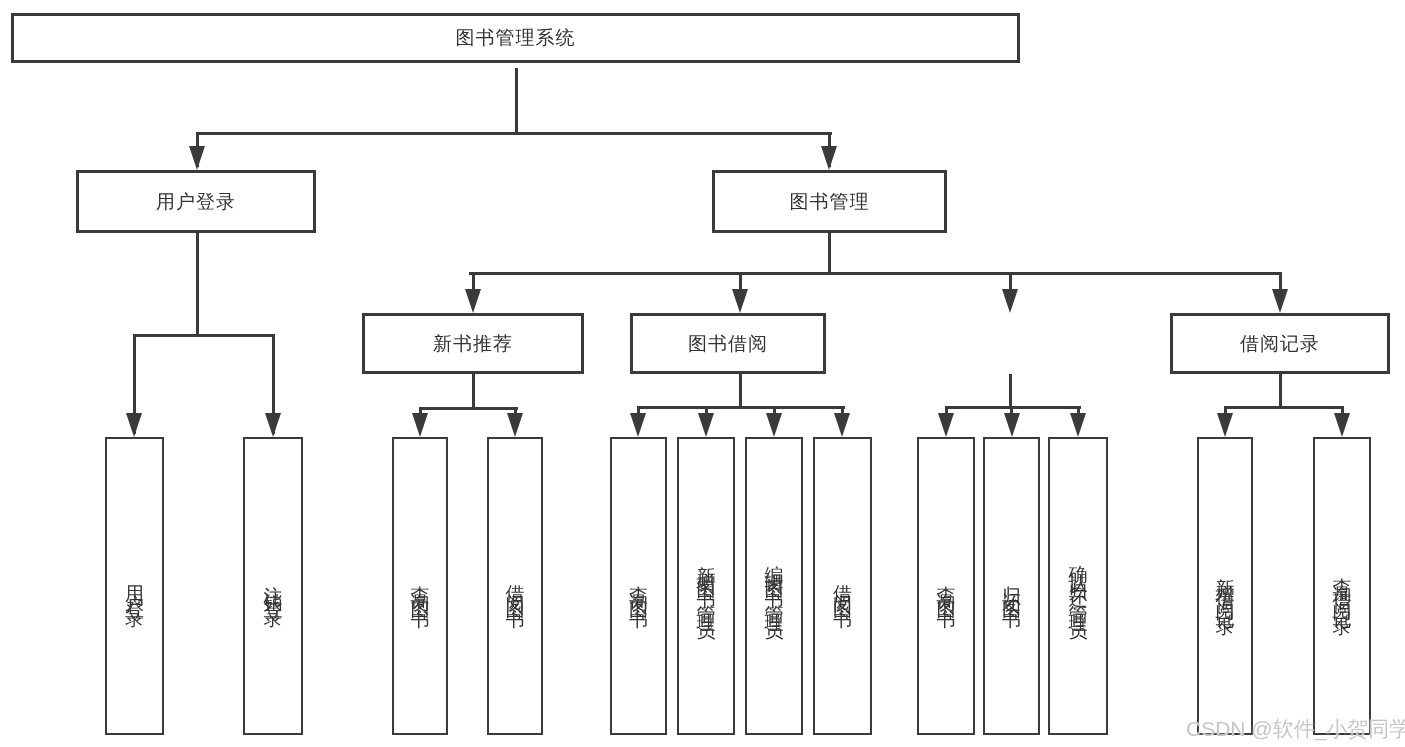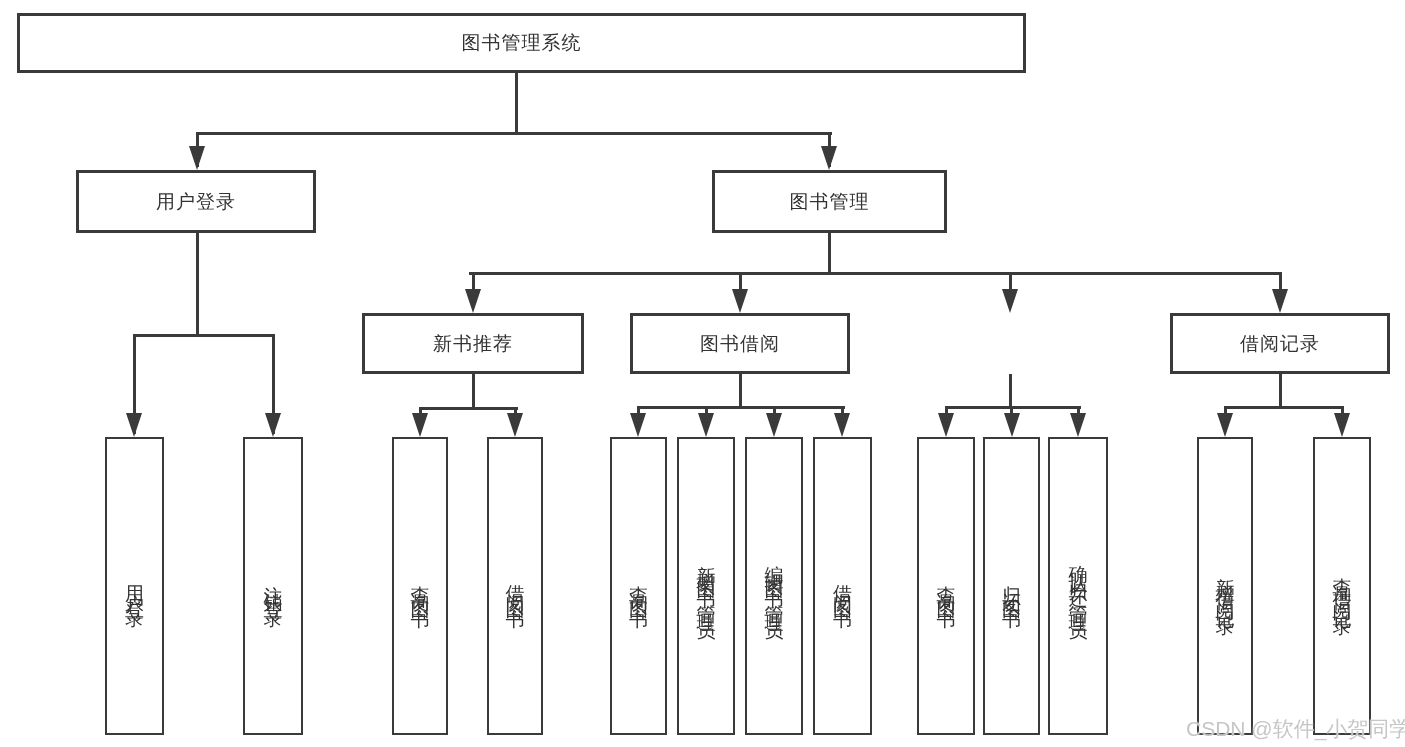--- a/index.html
+++ b/index.html
@@ -51,37 +51,37 @@
     text-shadow:0 0 2px #ffffff;
     white-space:nowrap;
     z-index:5;
   }
 </style>
 </head>
 <body>
 
 <div class="canvas">
 
-  <div class="hbox" style="left:17px;top:13px;width:1009px;height:60px;">
+  <div class="hbox" style="left:11px;top:13px;width:1009px;height:50px;">
     <span>图书管理系统</span>
   </div>
 
   <div class="hbox" style="left:76px;top:170px;width:240px;height:63px;">
     <span>用户登录</span>
   </div>
 
   <div class="hbox" style="left:362px;top:313px;width:222px;height:61px;">
     <span>新书推荐</span>
   </div>
 
   <div class="hbox" style="left:712px;top:170px;width:235px;height:63px;">
     <span>图书管理</span>
   </div>
 
-  <div class="hbox" style="left:630px;top:313px;width:220px;height:61px;">
+  <div class="hbox" style="left:630px;top:313px;width:196px;height:61px;">
     <span>图书借阅</span>
   </div>
 
 
   <div class="hbox" style="left:1170px;top:313px;width:220px;height:61px;">
     <span>借阅记录</span>
   </div>
 
   <div class="vbox" style="left:105px;top:437px;width:59px;height:298px;">
     <span>用户登录</span>

